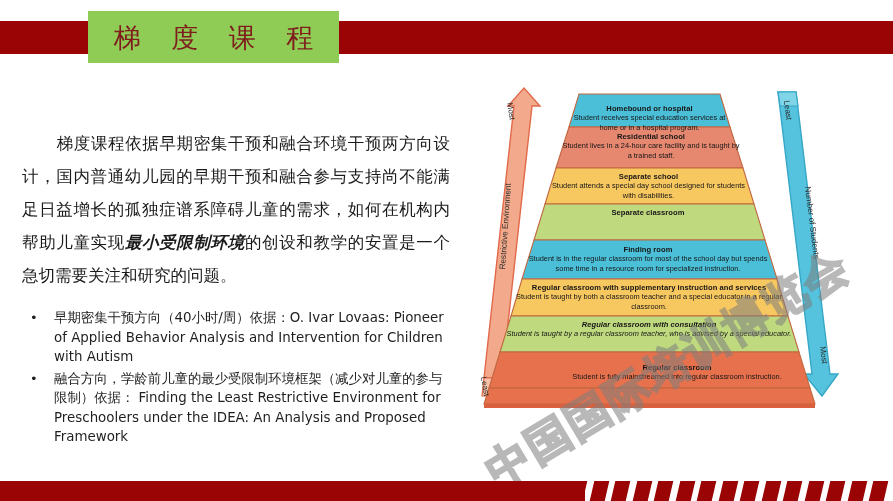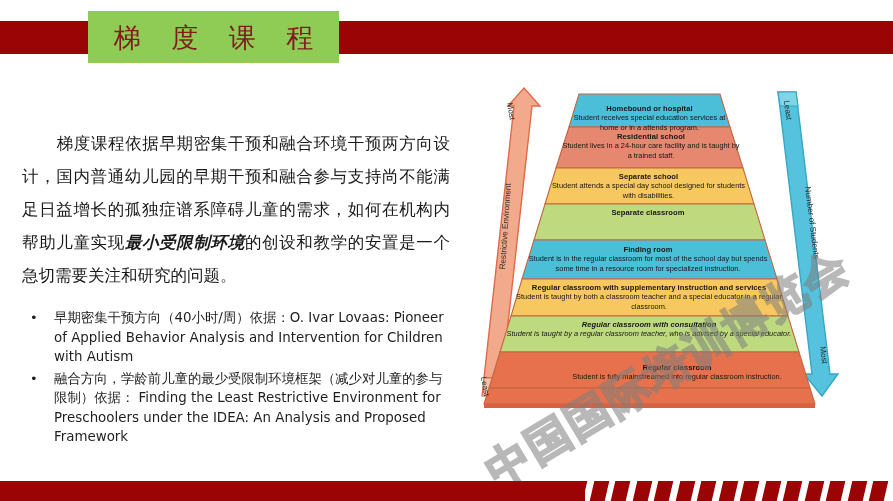--- a/index.html
+++ b/index.html
@@ -220,21 +220,21 @@
       <polygon points="49,238 326,238 337,274 38,274" fill="#BFD97E"></polygon>
       <polygon points="38,274 337,274 348,310 27,310" fill="#E8714D"></polygon>
 
       <polygon points="27,310 348,310 353,326 22,326" fill="#E8714D"></polygon>
       <polygon points="22,326 353,326 353,330 22,330" fill="#D9613F" stroke="none"></polygon>
     </g>
   </svg>
 
   <div class="tier" style="left:110px; top:17px; width:155px; height:31px; border:none; background:transparent; padding-top:2px;margin-top:7px;">
     <span class="tier-title">Homebound or hospital</span>
-    <span class="tier-desc">Student receives special education services at home or in a attends program.</span>
+    <span class="tier-desc">Student receives special education services at home or in a hospital program.</span>
   </div>
 
   <div class="tier" style="left:100px; top:52px; width:178px; height:38px; border:none; background:transparent; padding-top:2px;">
     <span class="tier-title">Residential school</span>
     <span class="tier-desc">Student lives in a 24-hour care facility and is taught by a trained staff.</span>
   </div>
 
   <div class="tier" style="left:88px; top:93px; width:197px; height:33px; border:none; background:transparent; padding-top:1px;">
     <span class="tier-title">Separate school</span>
     <span class="tier-desc">Student attends a special day school designed for students with disabilities.</span>

